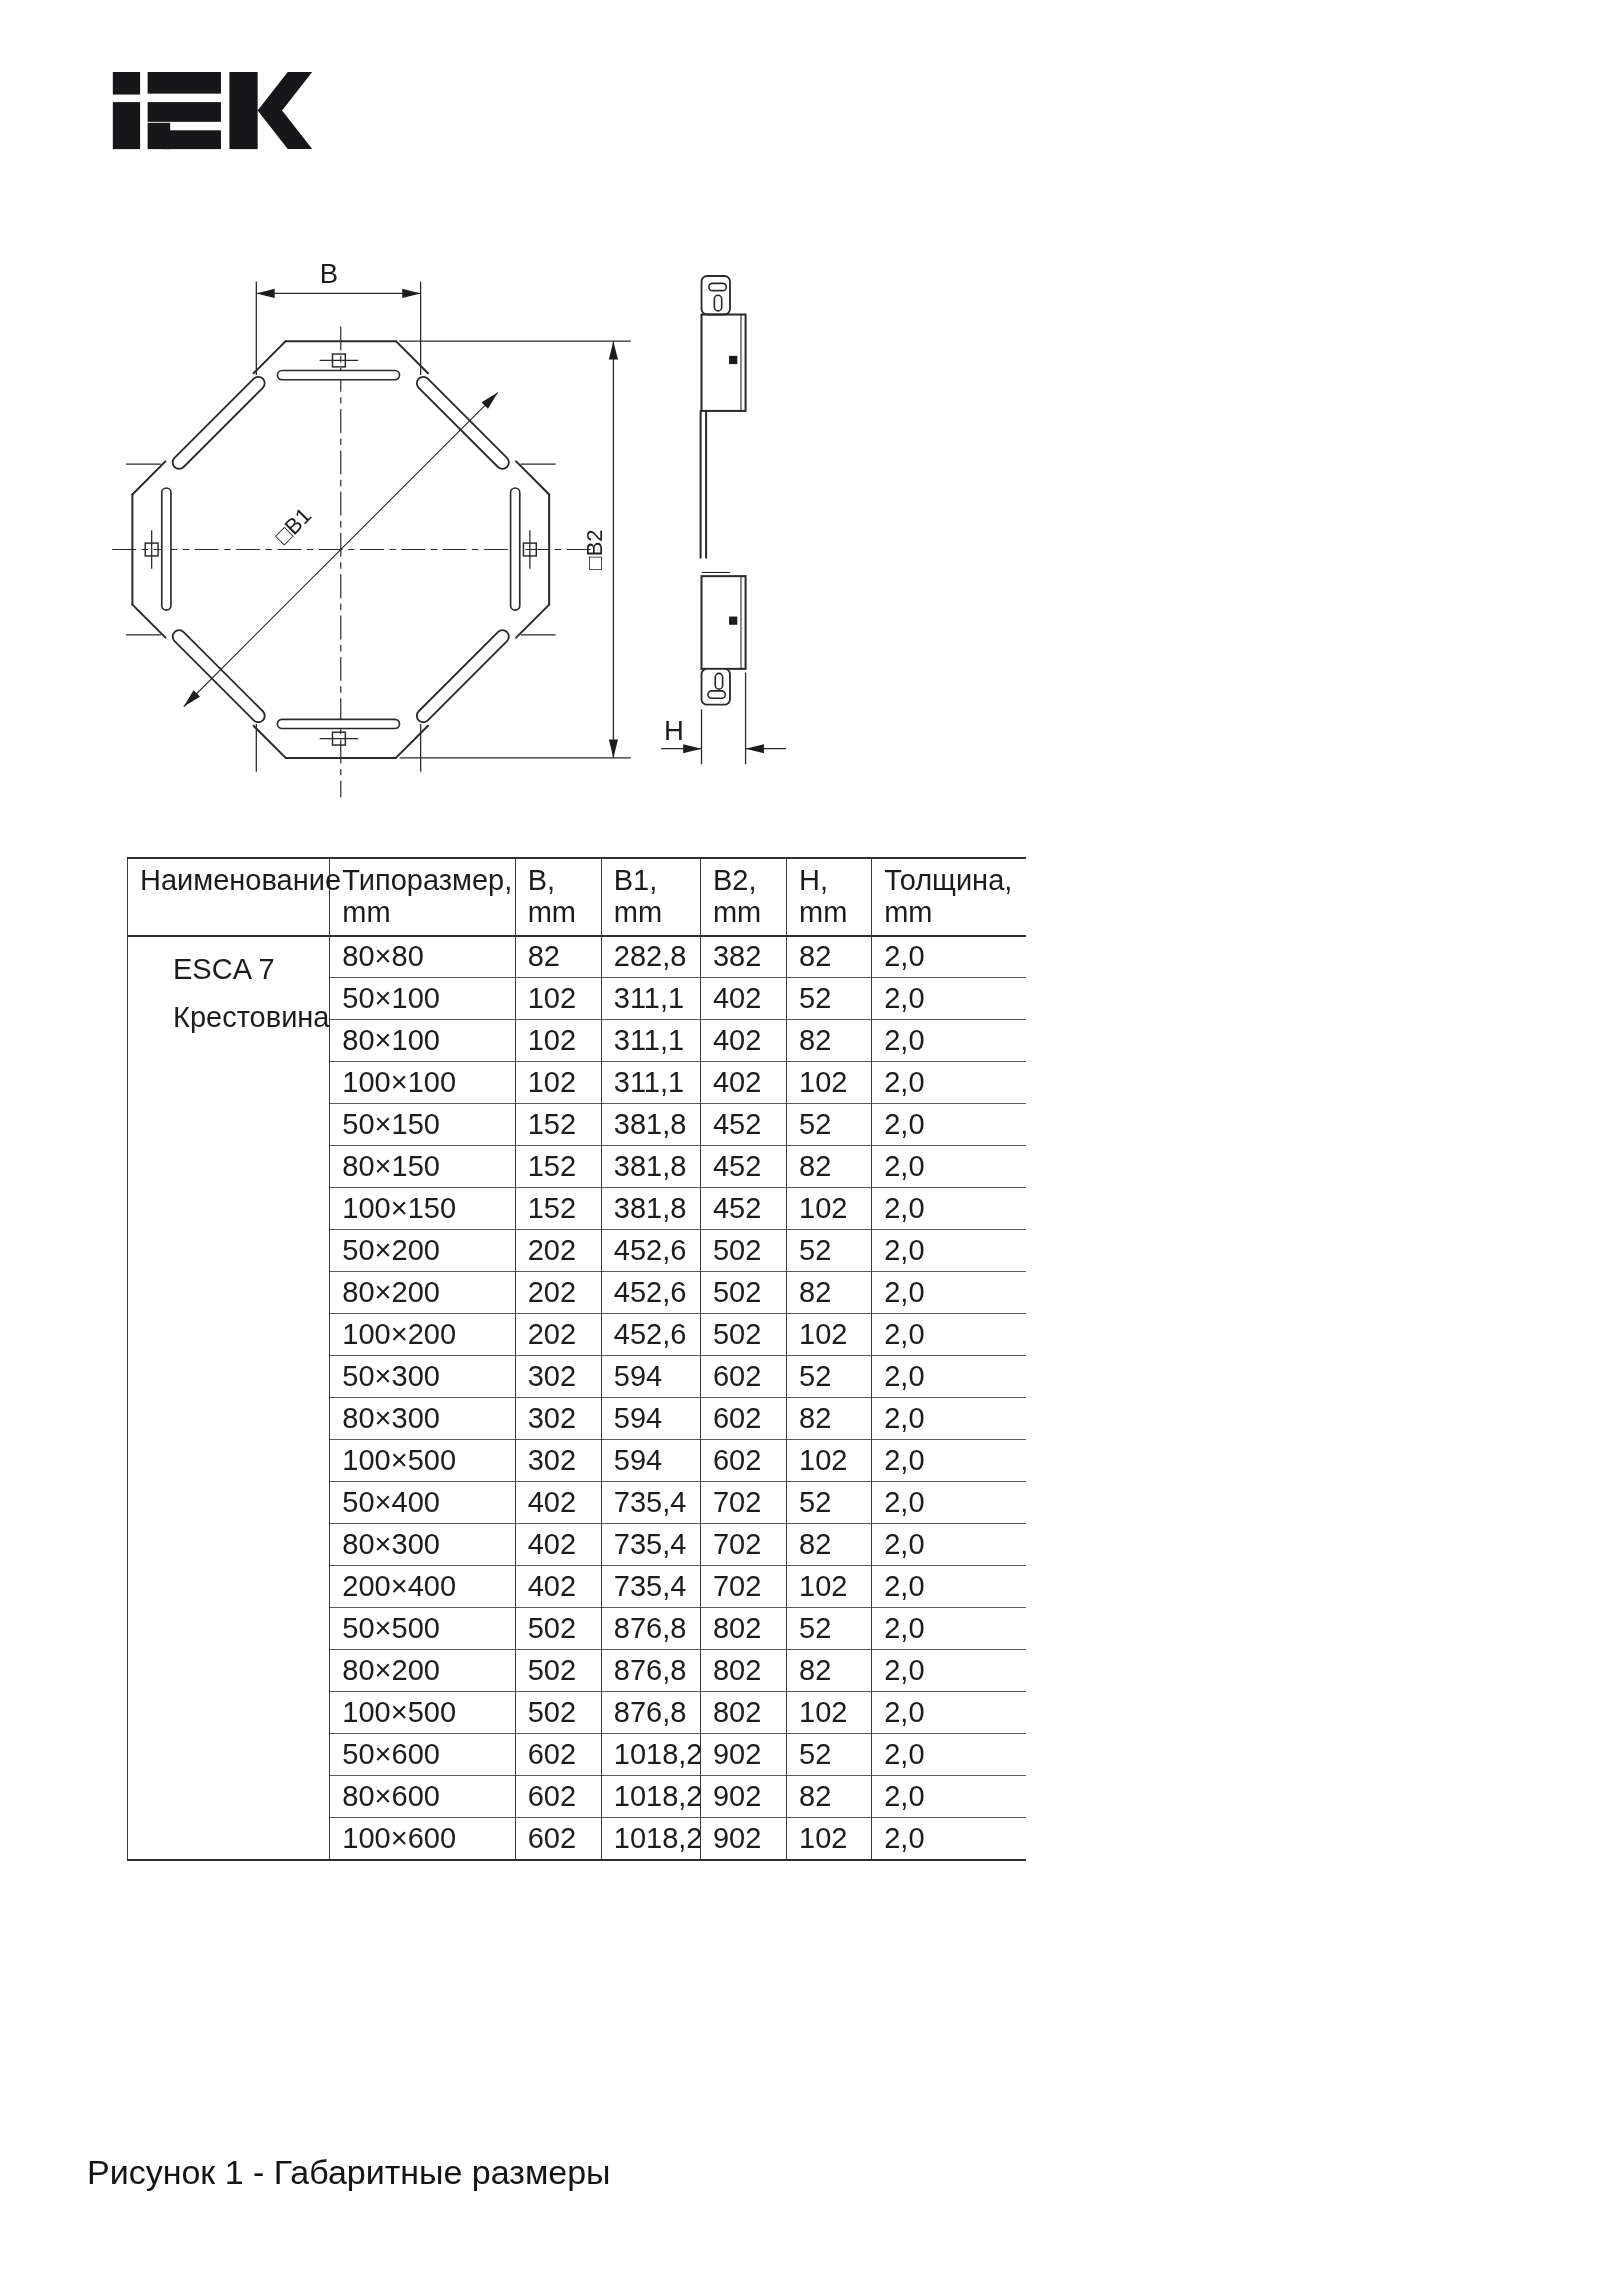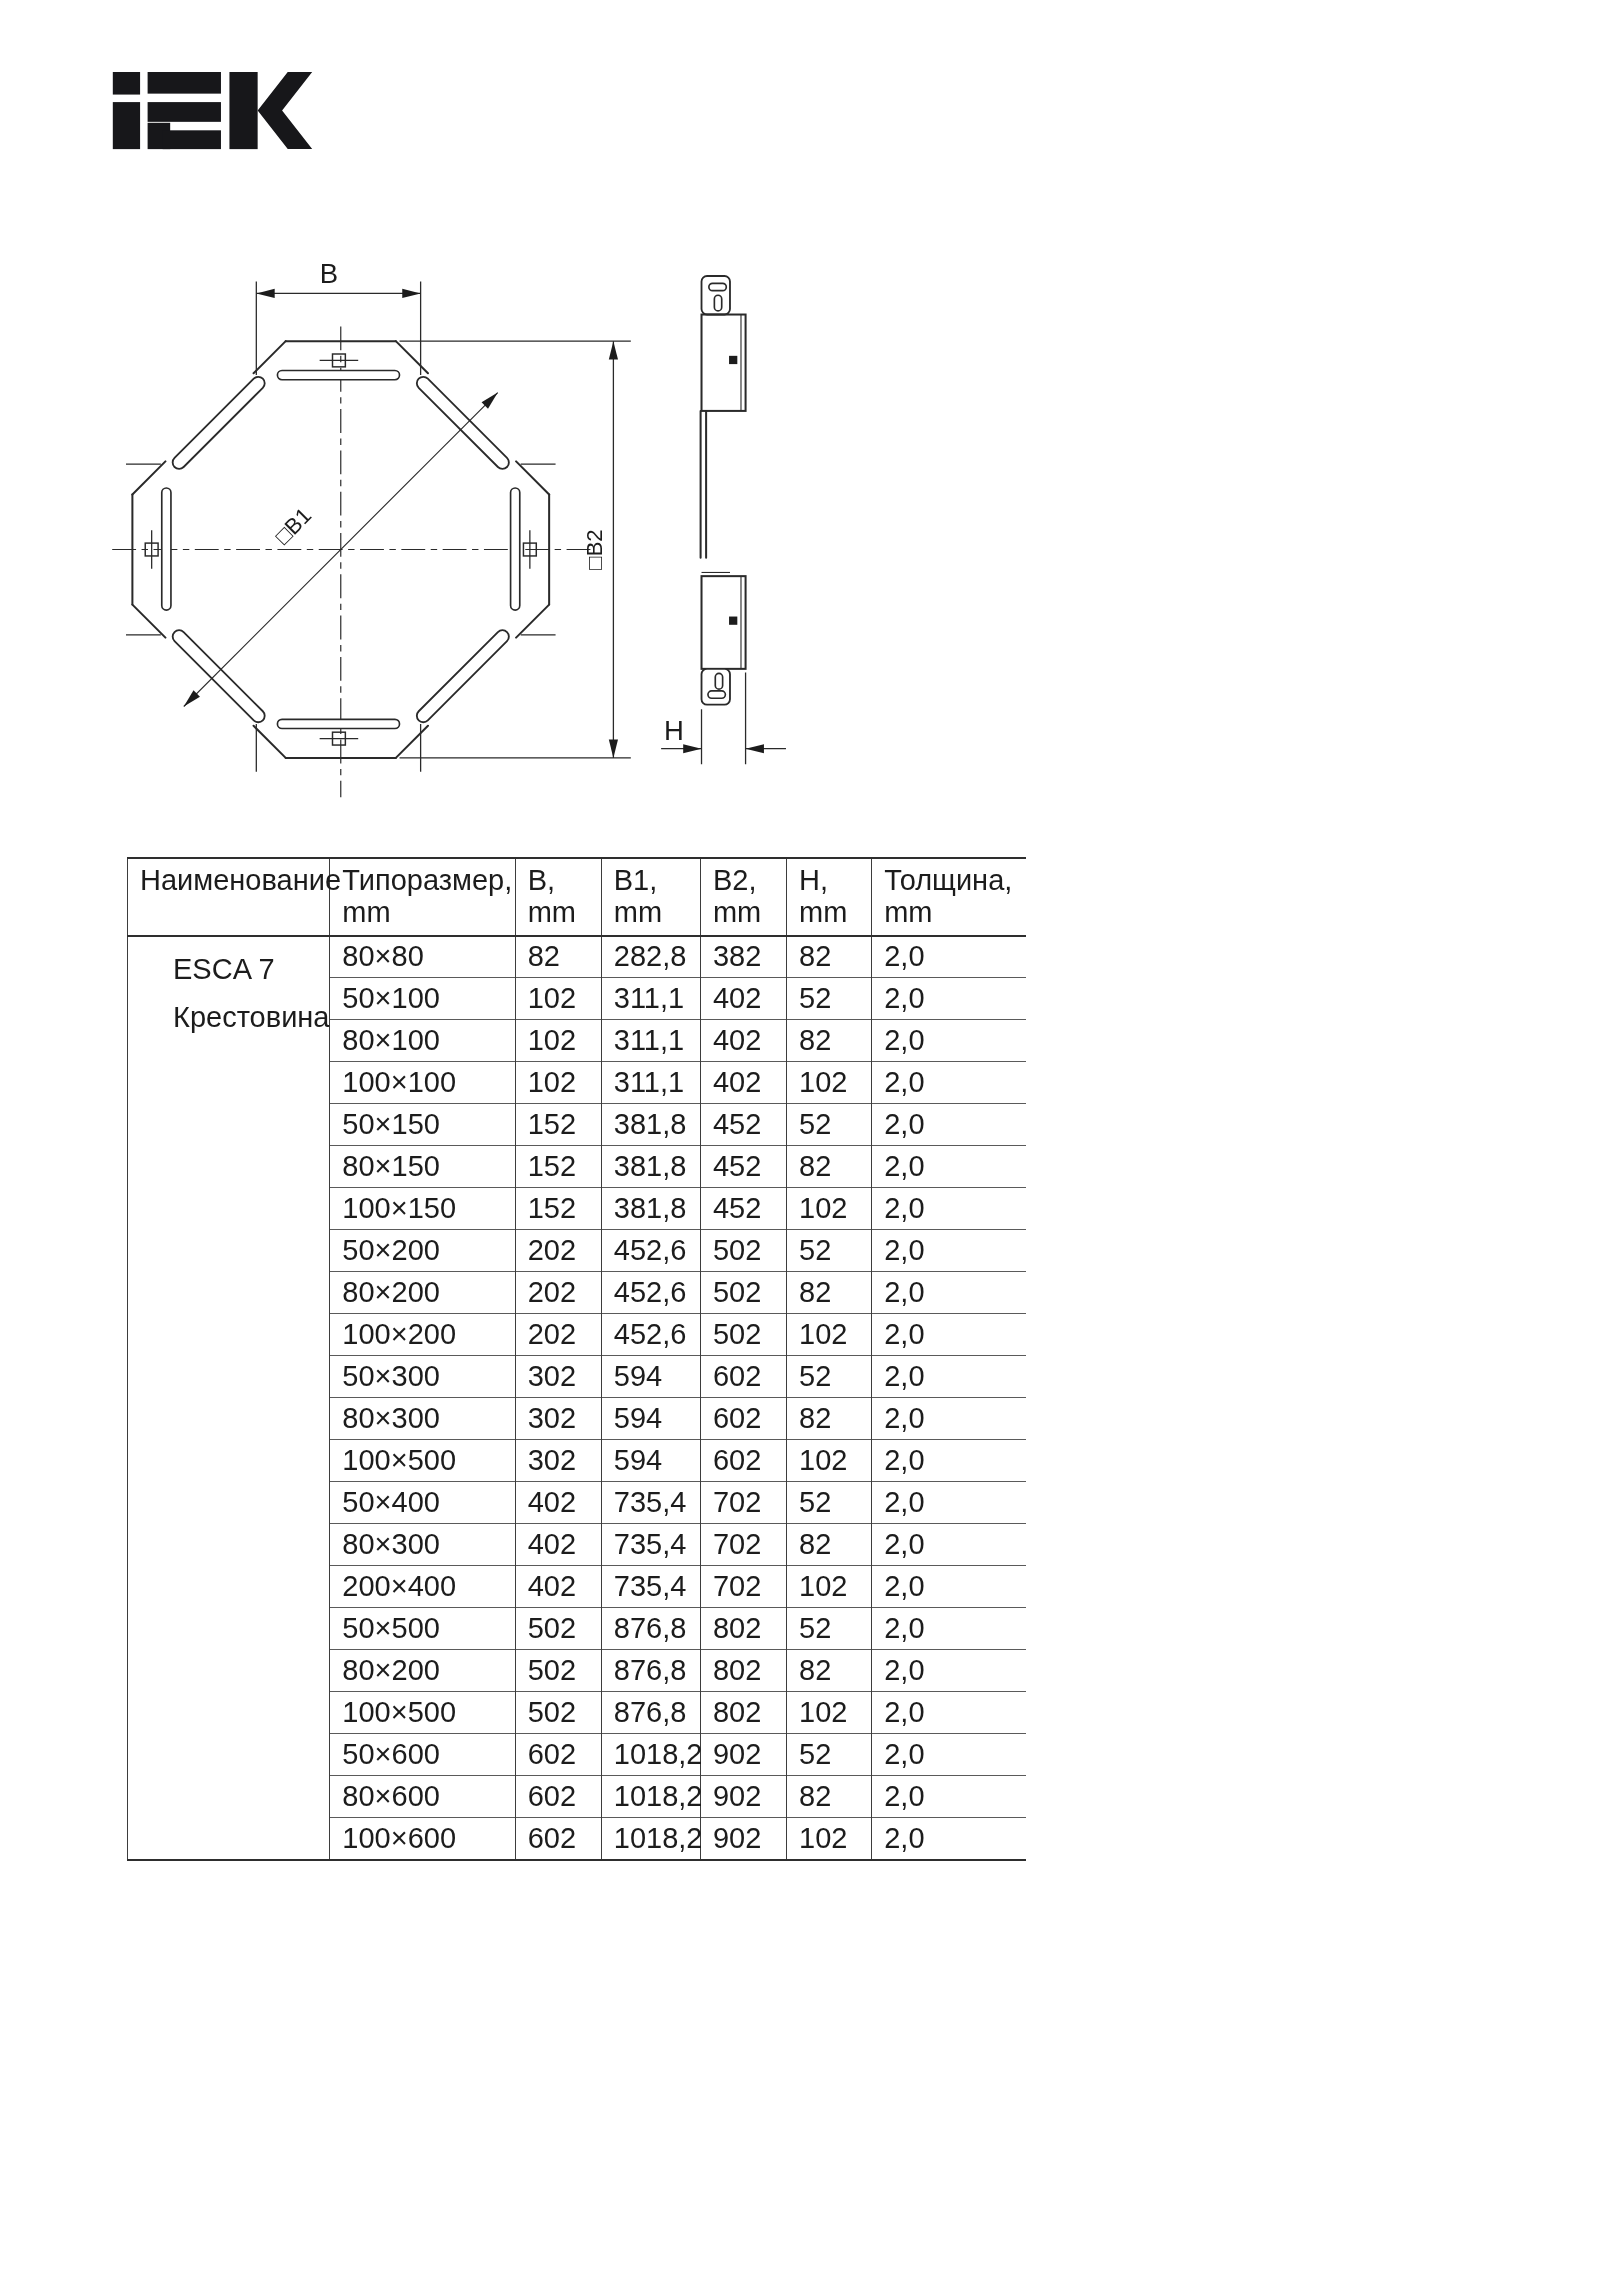--- a/index.html
+++ b/index.html
@@ -389,15 +389,16 @@
           <td>100×600</td>
           <td>602</td>
           <td>1018,2</td>
           <td>902</td>
           <td>102</td>
           <td>2,0</td>
         </tr>
       </tbody>
   </table>
 
+  <div id="caption">Рисунок 1 - Габаритные размеры</div>
 
 </div>
 
 
 </body></html>

